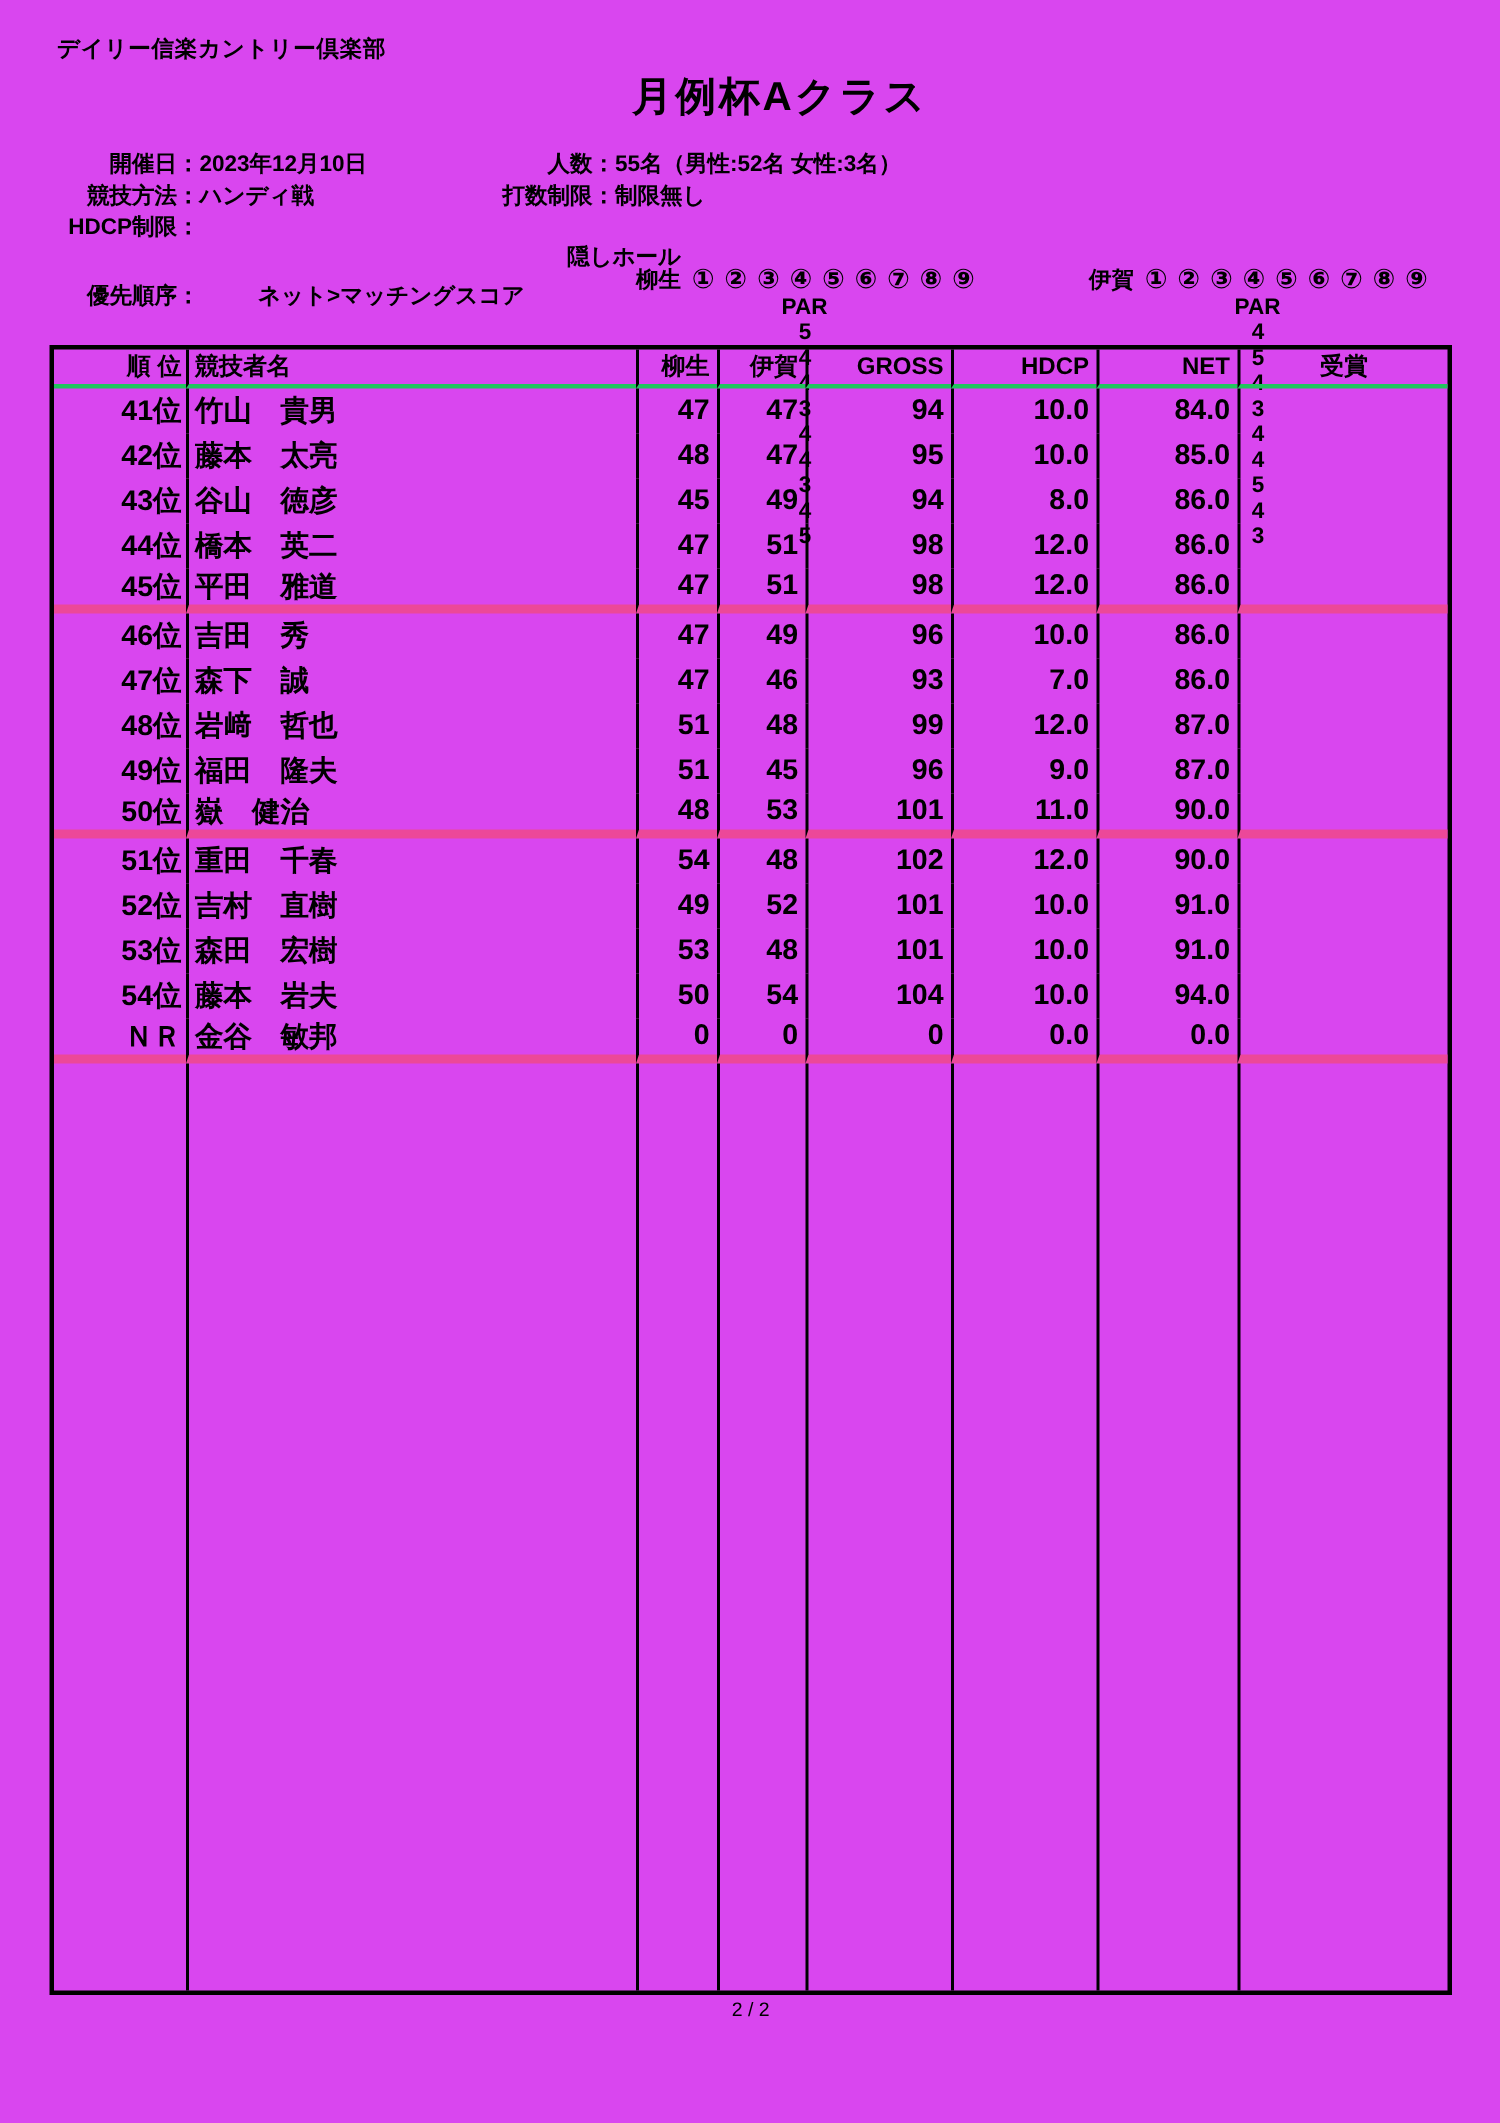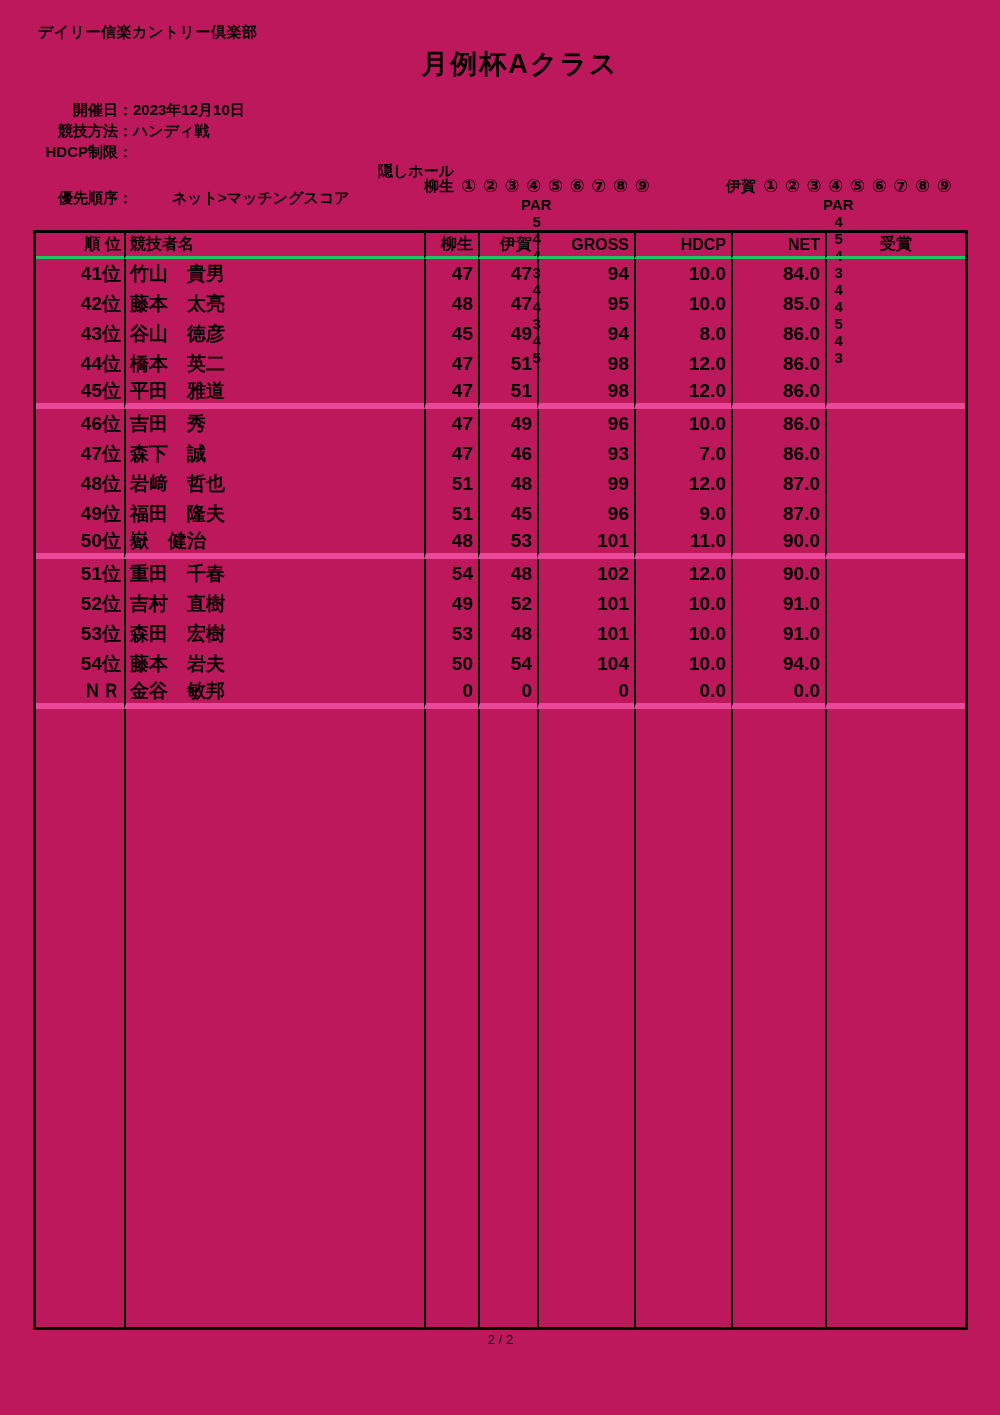--- a/index.html
+++ b/index.html
@@ -1,19 +1,19 @@
 <!DOCTYPE html>
 <html><head>
 <meta charset="utf-8">
 <style>
   html,body{margin:0;padding:0;background:#e8e8e8;}
   .page{
     position:relative;
     width:1000px;height:1415px;
-    background:#be185d;
+    background:#d946ef;
     color:#000;
     font-family:"Liberation Sans","DejaVu Sans",sans-serif;
     font-weight:bold;
     overflow:hidden;
   }
   .club{position:absolute;left:38px;top:23px;font-size:15px;letter-spacing:0.5px;}
   .title{position:absolute;left:0;right:0;top:46px;text-align:center;font-size:27px;letter-spacing:2px;padding-left:40px;}
 
   .info-left{position:absolute;left:5px;top:99px;}
   .info-right{position:absolute;left:282px;top:99px;}
@@ -76,20 +76,30 @@
     <div class="info-line">
       <span class="info-label">HDCP制限：</span>
       <span class="info-value"></span>
     </div>
     <div class="info-line gap">
       <span class="info-label">優先順序：</span>
       <span class="info-value">ネット&gt;マッチングスコア</span>
     </div>
   </div>
 
+  <div class="info-right">
+    <div class="info-line">
+      <span class="info-label">人数：</span>
+      <span class="info-value">55名（男性:52名 女性:3名）</span>
+    </div>
+    <div class="info-line">
+      <span class="info-label">打数制限：</span>
+      <span class="info-value">制限無し</span>
+    </div>
+  </div>
 
   <div class="hh-heading">隠しホール</div>
 
   <div class="hh-group g0">
     <div class="hh-row holes">
       <span class="hh-name">柳生</span>
     <span class="hh-cell">①</span>
         <span class="hh-cell">②</span>
         <span class="hh-cell">③</span>
         <span class="hh-cell">④</span>

